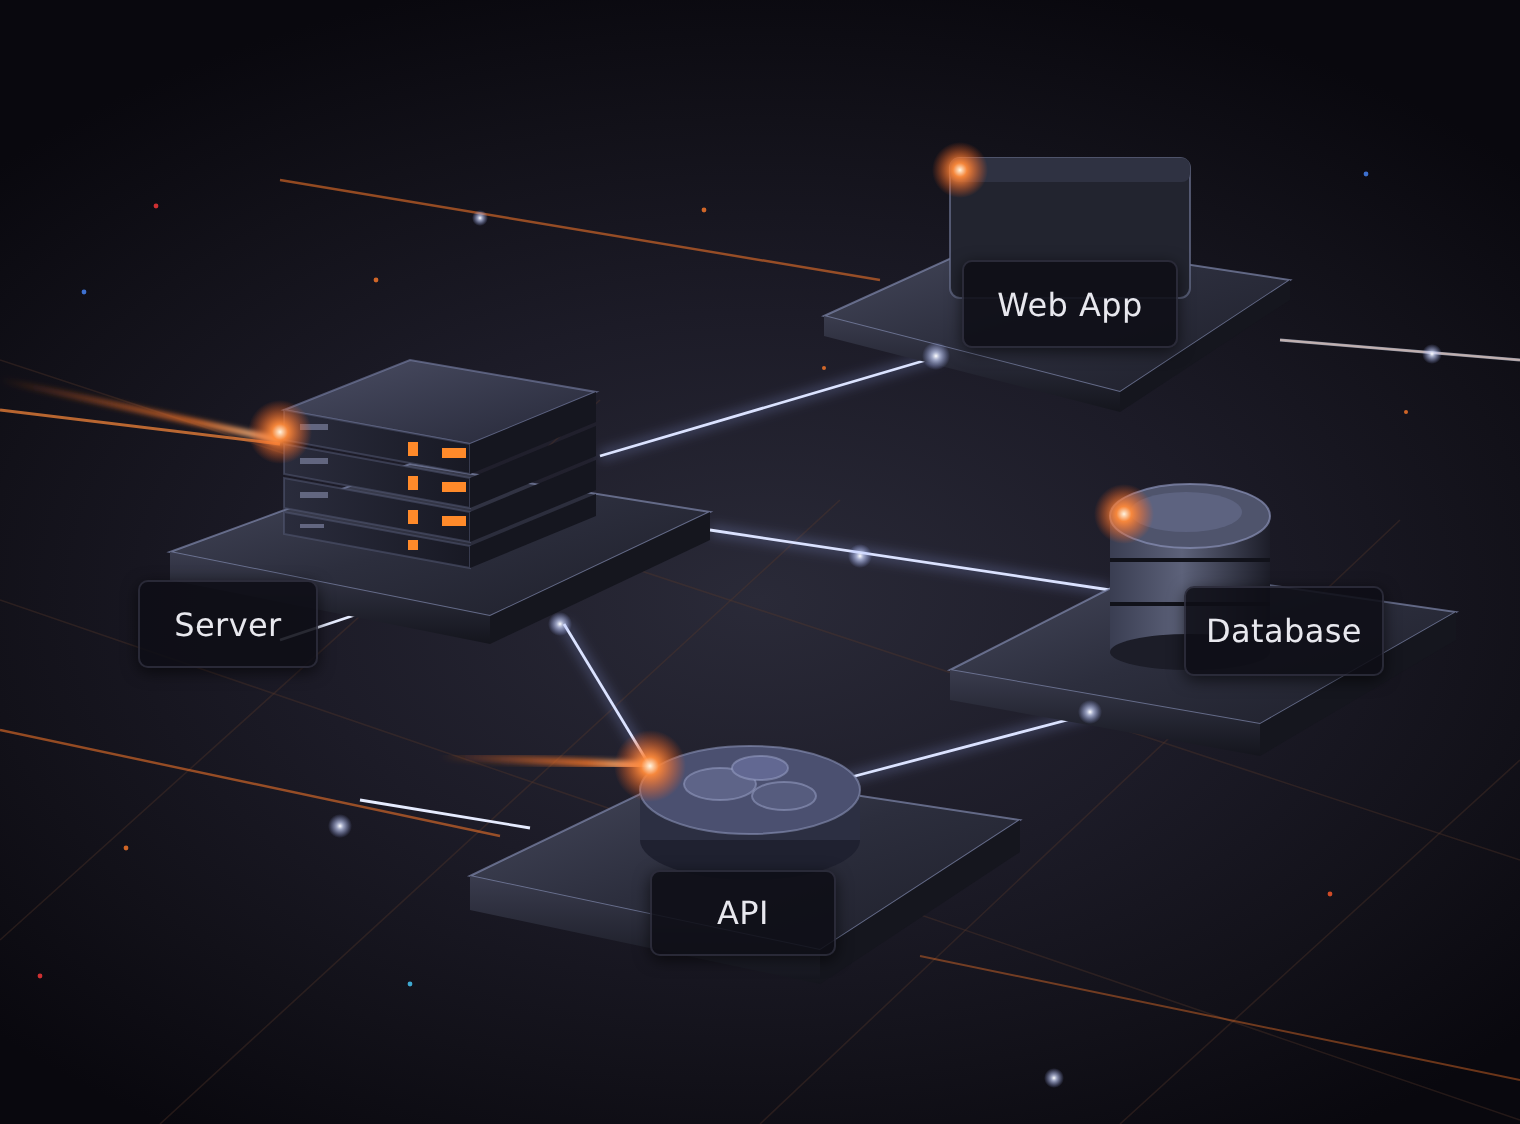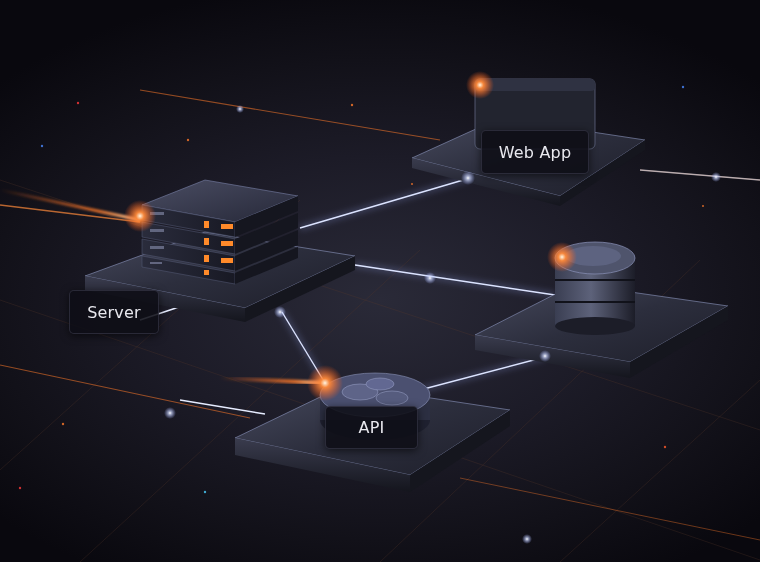--- a/index.html
+++ b/index.html
@@ -221,16 +221,19 @@
       <circle cx="703" cy="206" r="1" fill="#ff7a2a"></circle>
     </g>
   </svg>
 
   <div class="label" style="left:481px; top:98px; width:106px; height:42px;margin-top:32px;">
     <span>Web App</span>
   </div>
   <div class="label" style="left:69px; top:290px; width:88px; height:42px;">
     <span>Server</span>
   </div>
-  <div class="label" style="left:325px; top:406px; width:91px; height:41px;">
+  <div class="label" style="left:592px; top:293px; width:98px; height:43px;">
+    <span>Database</span>
+  </div>
+  <div class="label" style="left:325px; top:435px; width:91px; height:41px;">
     <span>API</span>
   </div>
 </div>
 
 </body></html>

